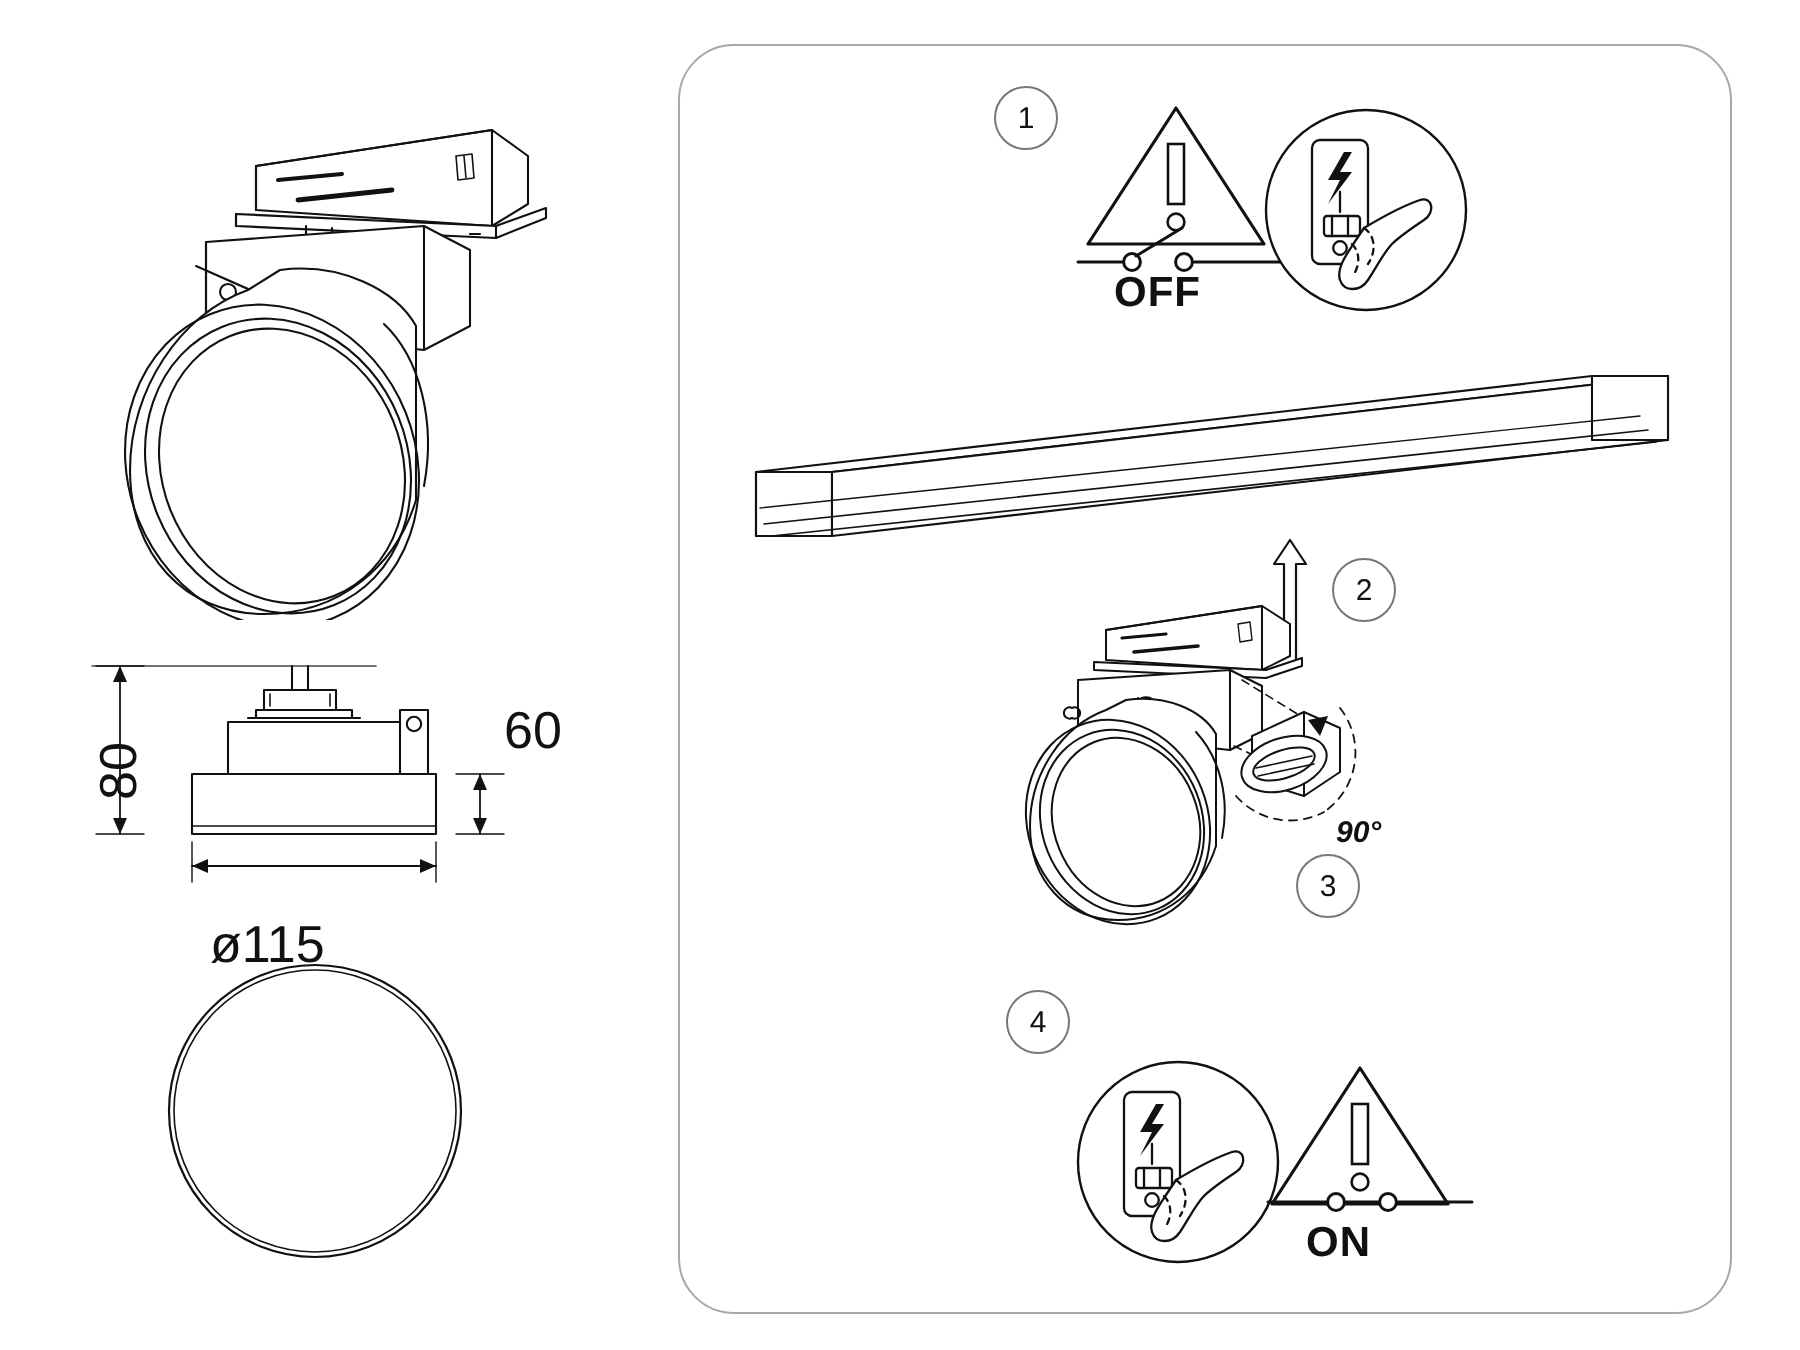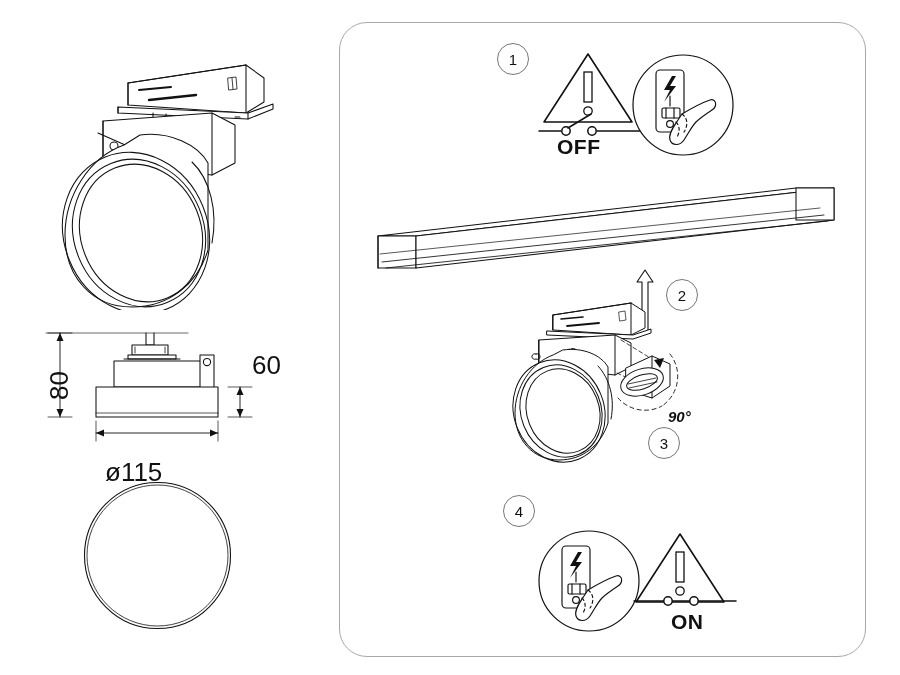--- a/index.html
+++ b/index.html
@@ -297,15 +297,15 @@
     <circle cx="48" cy="63" r="4.2" fill="#fff" stroke="#111" stroke-width="1.3"></circle>
   </svg>
 
   <svg class="abs" style="left:630px;top:588px;" width="110" height="26" viewBox="0 0 110 26">
     <g stroke="#111" stroke-width="1.5" fill="none" stroke-linecap="round">
       <path d="M4 13 L106 13"></path>
       <circle cx="38" cy="13" r="4.2" fill="#fff"></circle>
       <circle cx="64" cy="13" r="4.2" fill="#fff"></circle>
     </g>
   </svg>
-  <div class="cap" style="left:653px;top:610px;font-size:21px;margin-left:18px;">ON</div>
+  <div class="cap" style="left:653px;top:610px;font-size:21px;">ON</div>
 
 </div>
 
 </body></html>

